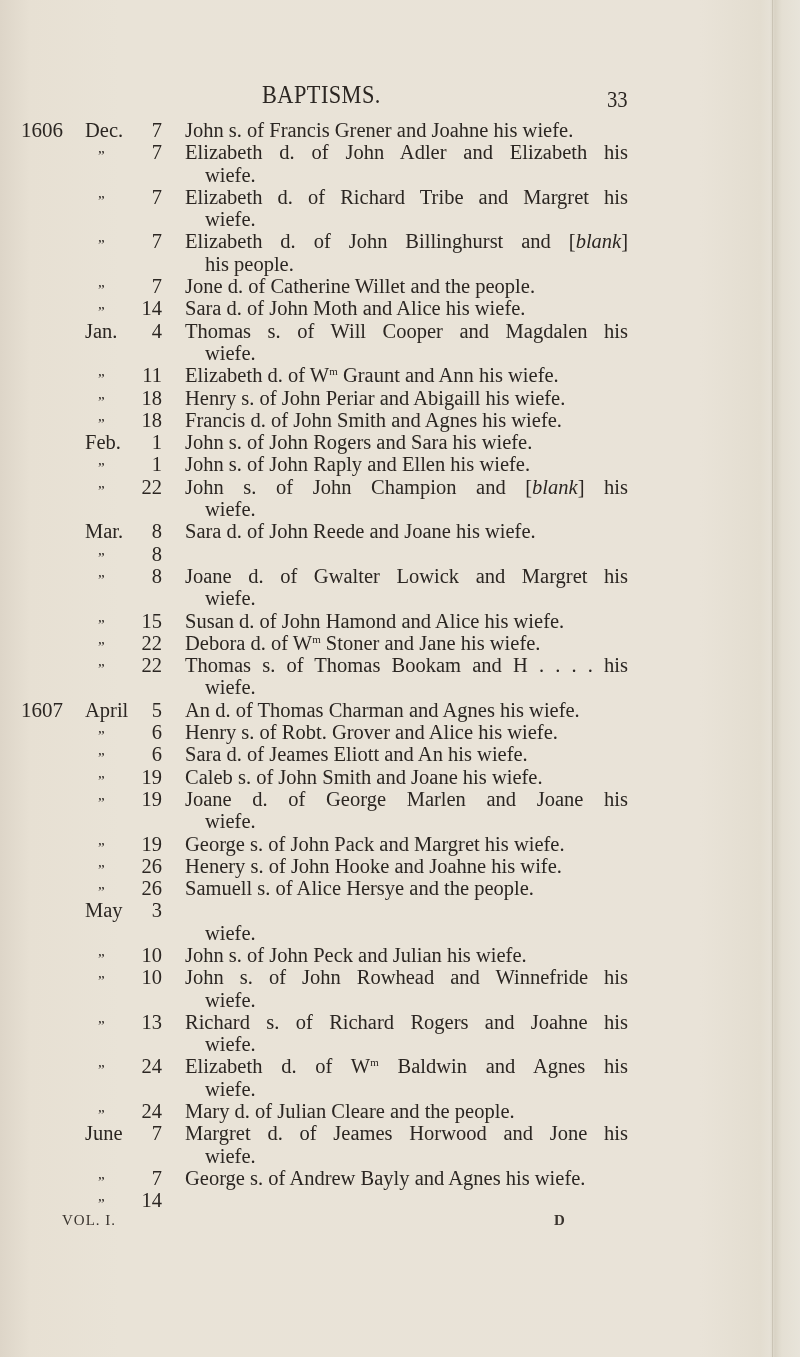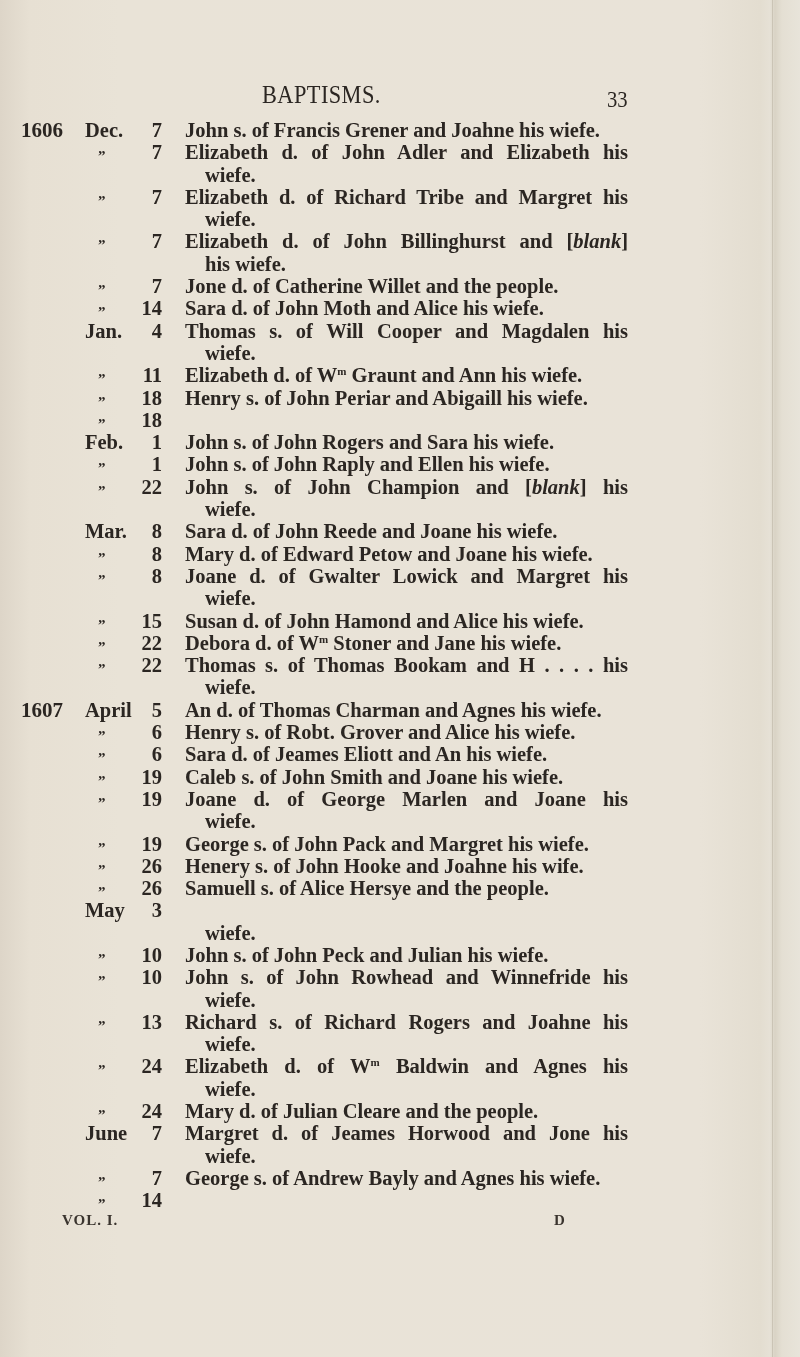--- a/index.html
+++ b/index.html
@@ -31,38 +31,38 @@
     .page-number {
       position: absolute; left: 607px; top: 14px;
       font-size: 24px;
       transform: scaleX(0.86); transform-origin: left center;
     }
     .entries {
       position: absolute; top: 119px; left: 0; width: 800px;
     }
     .line {
       position: relative; height: 22.3px; line-height: 22.3px;
-      font-size: 20.5px; white-space: nowrap; font-weight: bold;
+      font-size: 20.5px; white-space: nowrap;
     }
     .year { position: absolute; left: 21px; top: 0; font-size: 21px; }
     .month { position: absolute; left: 85px; top: 0; }
     .ditto { position: absolute; left: 98px; top: 4px; font-size: 15px; }
     .day { position: absolute; left: 132px; width: 30px; text-align: right; top: 0; }
     .text {
       position: absolute; left: 185px; top: 0; width: 443px;
       text-align: justify; text-align-last: justify;
       transform-origin: left center;
     }
     .text.last { text-align-last: left; }
     .cont {
       position: absolute; left: 205px; top: 0;
     }
     .footer-sig {
       position: absolute; top: 1212px; left: 62px;
-      font-size: 15px; letter-spacing: 1px; font-weight: bold;
+      font-size: 15px; letter-spacing: 1px; font-weight: normal;
       color: #3a342e;
       text-align: center;
     }
     .footer-mark {
       position: absolute; top: 1212px; left: 554px;
       font-size: 15px; font-weight: bold; color: #3a342e;
     }
     sup { font-size: 11px; vertical-align: 7px; line-height: 0; }
     i { font-style: italic; }
   </style>
@@ -99,21 +99,21 @@
       </div>
       <div class="line">
         <span class="cont">wiefe.</span>
       </div>
       <div class="line">
         <span class="ditto">”</span>
         <span class="day">7</span>
         <span class="text">Elizabeth d. of John Billinghurst and [<i>blank</i>]</span>
       </div>
       <div class="line">
-        <span class="cont">his wiefe.</span>
+        <span class="cont">his people.</span>
       </div>
       <div class="line">
         <span class="ditto">”</span>
         <span class="day">7</span>
         <span class="text last">Jone d. of Catherine Willet and the people.</span>
       </div>
       <div class="line">
         <span class="ditto">”</span>
         <span class="day">14</span>
         <span class="text last">Sara d. of John Moth and Alice his wiefe.</span>
@@ -132,20 +132,21 @@
         <span class="text last">Elizabeth d. of W<sup>m</sup> Graunt and Ann his wiefe.</span>
       </div>
       <div class="line">
         <span class="ditto">”</span>
         <span class="day">18</span>
         <span class="text last">Henry s. of John Periar and Abigaill his wiefe.</span>
       </div>
       <div class="line">
         <span class="ditto">”</span>
         <span class="day">18</span>
+        <span class="text last">Francis d. of John Smith and Agnes his wiefe.</span>
       </div>
       <div class="line">
         <span class="month">Feb.</span>
         <span class="day">1</span>
         <span class="text last">John s. of John Rogers and Sara his wiefe.</span>
       </div>
       <div class="line">
         <span class="ditto">”</span>
         <span class="day">1</span>
         <span class="text last">John s. of John Raply and Ellen his wiefe.</span>
@@ -159,21 +160,20 @@
         <span class="cont">wiefe.</span>
       </div>
       <div class="line">
         <span class="month">Mar.</span>
         <span class="day">8</span>
         <span class="text last">Sara d. of John Reede and Joane his wiefe.</span>
       </div>
       <div class="line">
         <span class="ditto">”</span>
         <span class="day">8</span>
-        <span class="text last">Mary d. of Edward Petow and Joane his wiefe.</span>
       </div>
       <div class="line">
         <span class="ditto">”</span>
         <span class="day">8</span>
         <span class="text">Joane d. of Gwalter Lowick and Margret his</span>
       </div>
       <div class="line">
         <span class="cont">wiefe.</span>
       </div>
       <div class="line">

